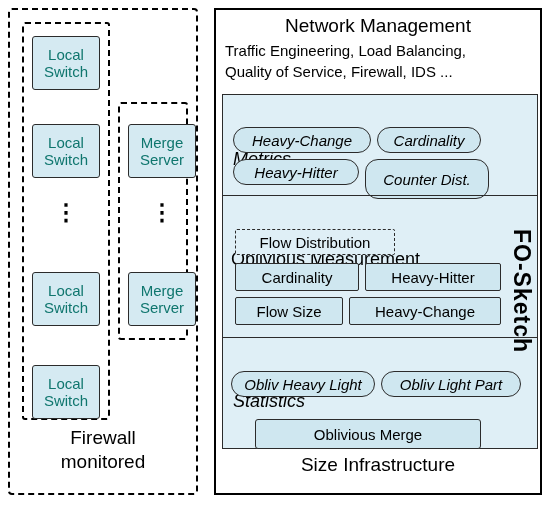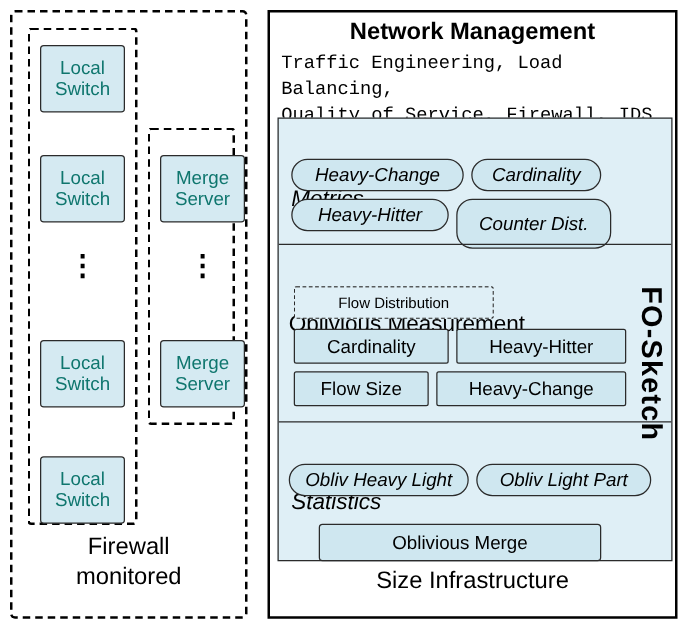--- a/index.html
+++ b/index.html
@@ -124,30 +124,29 @@
   .nm-header {
     position: absolute;
     left: 0; top: 0;
     width: 100%;
     height: 84px;
     box-sizing: border-box;
     padding-top: 4px;
   }
   .nm-title {
     font-size: 19px;
-    font-weight: bold;
+    font-weight: normal;
     text-align: center;
     line-height: 24px;
   }
   .nm-sub {
     font-size: 15px;
     text-align: left;
     line-height: 21px;
     padding: 2px 9px 0 9px;
-    font-family: Liberation Mono, monospace;
   }
 
   .fo-body {
     position: absolute;
     left: 6px;
     top: 84px;
     width: 316px;
     height: 355px;
     background: #dfeff6;
     border: 1.6px solid #2b2b2b;
@@ -211,21 +210,21 @@
   }
   .rect-dashed {
     position: absolute;
     background: #dfeff6;
     border: 1.8px dashed #2b2b2b;
     border-radius: 2px;
     box-sizing: border-box;
     display: flex;
     align-items: center;
     justify-content: center;
-    font-size: 12px;
+    font-size: 15px;
     color: #000;
     text-align: center;
   }
 
   .divider {
     position: absolute;
     left: 0;
     width: 100%;
     height: 0;
     border-top: 1.6px solid #2b2b2b;

